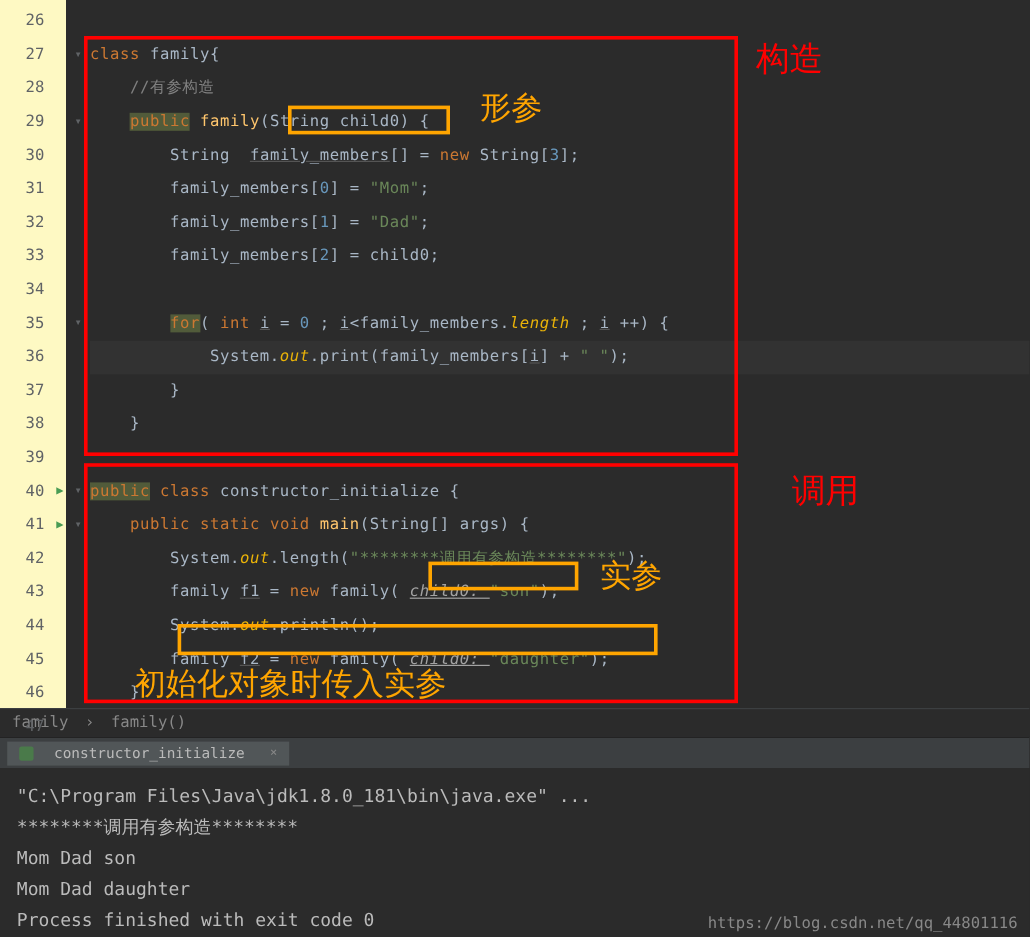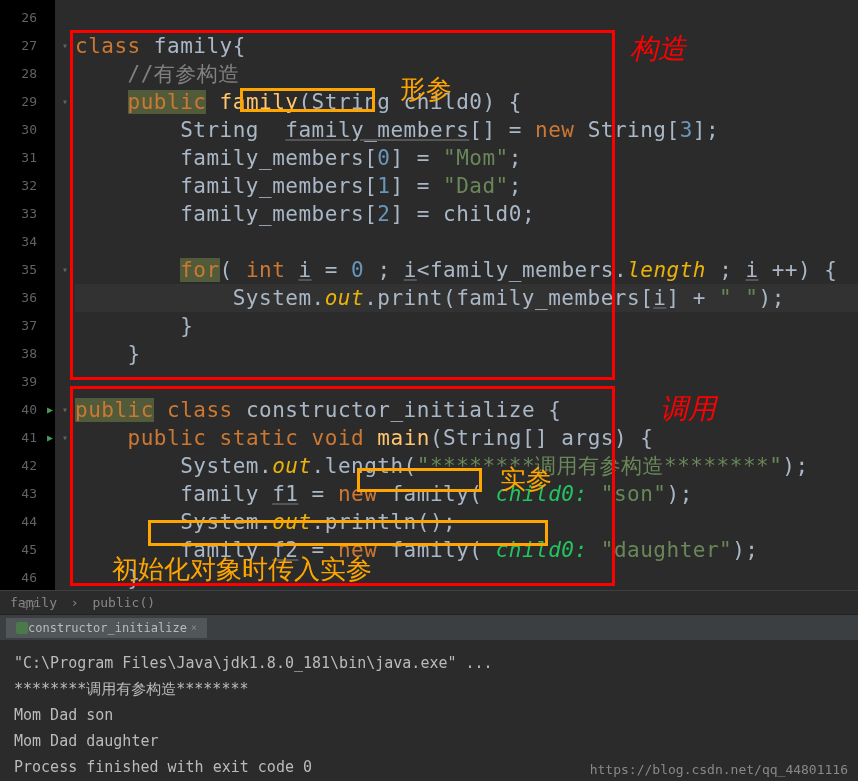--- a/index.html
+++ b/index.html
@@ -13,21 +13,21 @@
   overflow: hidden;
   position: relative;
 }
 .editor-area {
   display: flex;
   height: 590px;
   position: relative;
 }
 .gutter {
   width: 55px;
-  background: #000000;
+  background: #fef9c3;
   padding-top: 4px;
   text-align: right;
   color: #606366;
   font-size: 13px;
   line-height: 28px;
   user-select: none;
 }
 .gutter-line {
   padding-right: 18px;
   height: 28px;
@@ -58,54 +58,53 @@
 }
 .code-area {
   flex: 1;
   padding-top: 4px;
   position: relative;
 }
 .code-line {
   height: 28px;
   line-height: 28px;
   white-space: pre;
-  font-size: 21px;
+  font-size: 13px;
   letter-spacing: 0.5px;
 }
 .current-line {
   background: #323232;
 }
 .kw { color: #cc7832; }
 .str { color: #6a8759; }
 .num { color: #6897bb; }
 .comment { color: #808080; }
 .cls { color: #a9b7c6; }
 .method { color: #ffc66d; }
-.hint { color: #22c55e; font-style: italic; }
+.hint { color: #a3a3a3; font-style: italic; text-decoration: underline; }
 .field { color: #eab308; font-style: italic; }
 .ul { text-decoration: underline; text-decoration-color: #555; }
 .hl-bg { background: #515b3a; }
 
 .red-box {
   position: absolute;
   border: 3px solid #ff0000;
   pointer-events: none;
 }
 .orange-box {
   position: absolute;
   border: 3px solid #ffa500;
   pointer-events: none;
 }
 .annotation {
   position: absolute;
   color: #ff0000;
   font-size: 28px;
   font-family: 'SimSun', serif;
   pointer-events: none;
-  font-style: italic;
 }
 .annotation-orange {
   position: absolute;
   color: #ffa500;
   font-size: 26px;
   font-family: 'SimSun', serif;
   pointer-events: none;
 }
 
 .breadcrumb {
@@ -125,21 +124,21 @@
   padding-left: 6px;
   border-top: 1px solid #232323;
 }
 .tab-item {
   background: #515658;
   padding: 3px 10px;
   font-size: 12px;
   color: #bbbbbb;
   display: flex;
   align-items: center;
-  gap: 0;
+  gap: 17px;
 }
 .tab-close { color: #888; font-size: 10px; margin-left: 4px; cursor: pointer; }
 .tab-icon {
   width: 12px; height: 12px;
   background: #4a7a4a;
   border-radius: 2px;
   display: inline-block;
 }
 
 .console {
@@ -247,21 +246,21 @@
   <div class="annotation" style="left:630px; top:30px;">构造</div>
   <div class="annotation" style="left:630px; top:390px;margin-left:30px;">调用</div>
   <div class="annotation-orange" style="left:400px; top:72px;text-align:right;">形参</div>
   <div class="annotation-orange" style="left:500px; top:462px;">实参</div>
   <div class="annotation-orange" style="left:112px; top:552px;">初始化对象时传入实参</div>
 </div>
 
 <div class="breadcrumb">
   <span>family</span>
   <span>›</span>
-  <span>public()</span>
+  <span>family()</span>
 </div>
 
 <div class="console-tab">
   <div class="tab-item">
     <span class="tab-icon"></span>
     <span>constructor_initialize</span>
     <span class="tab-close">×</span>
   </div>
 </div>
 

